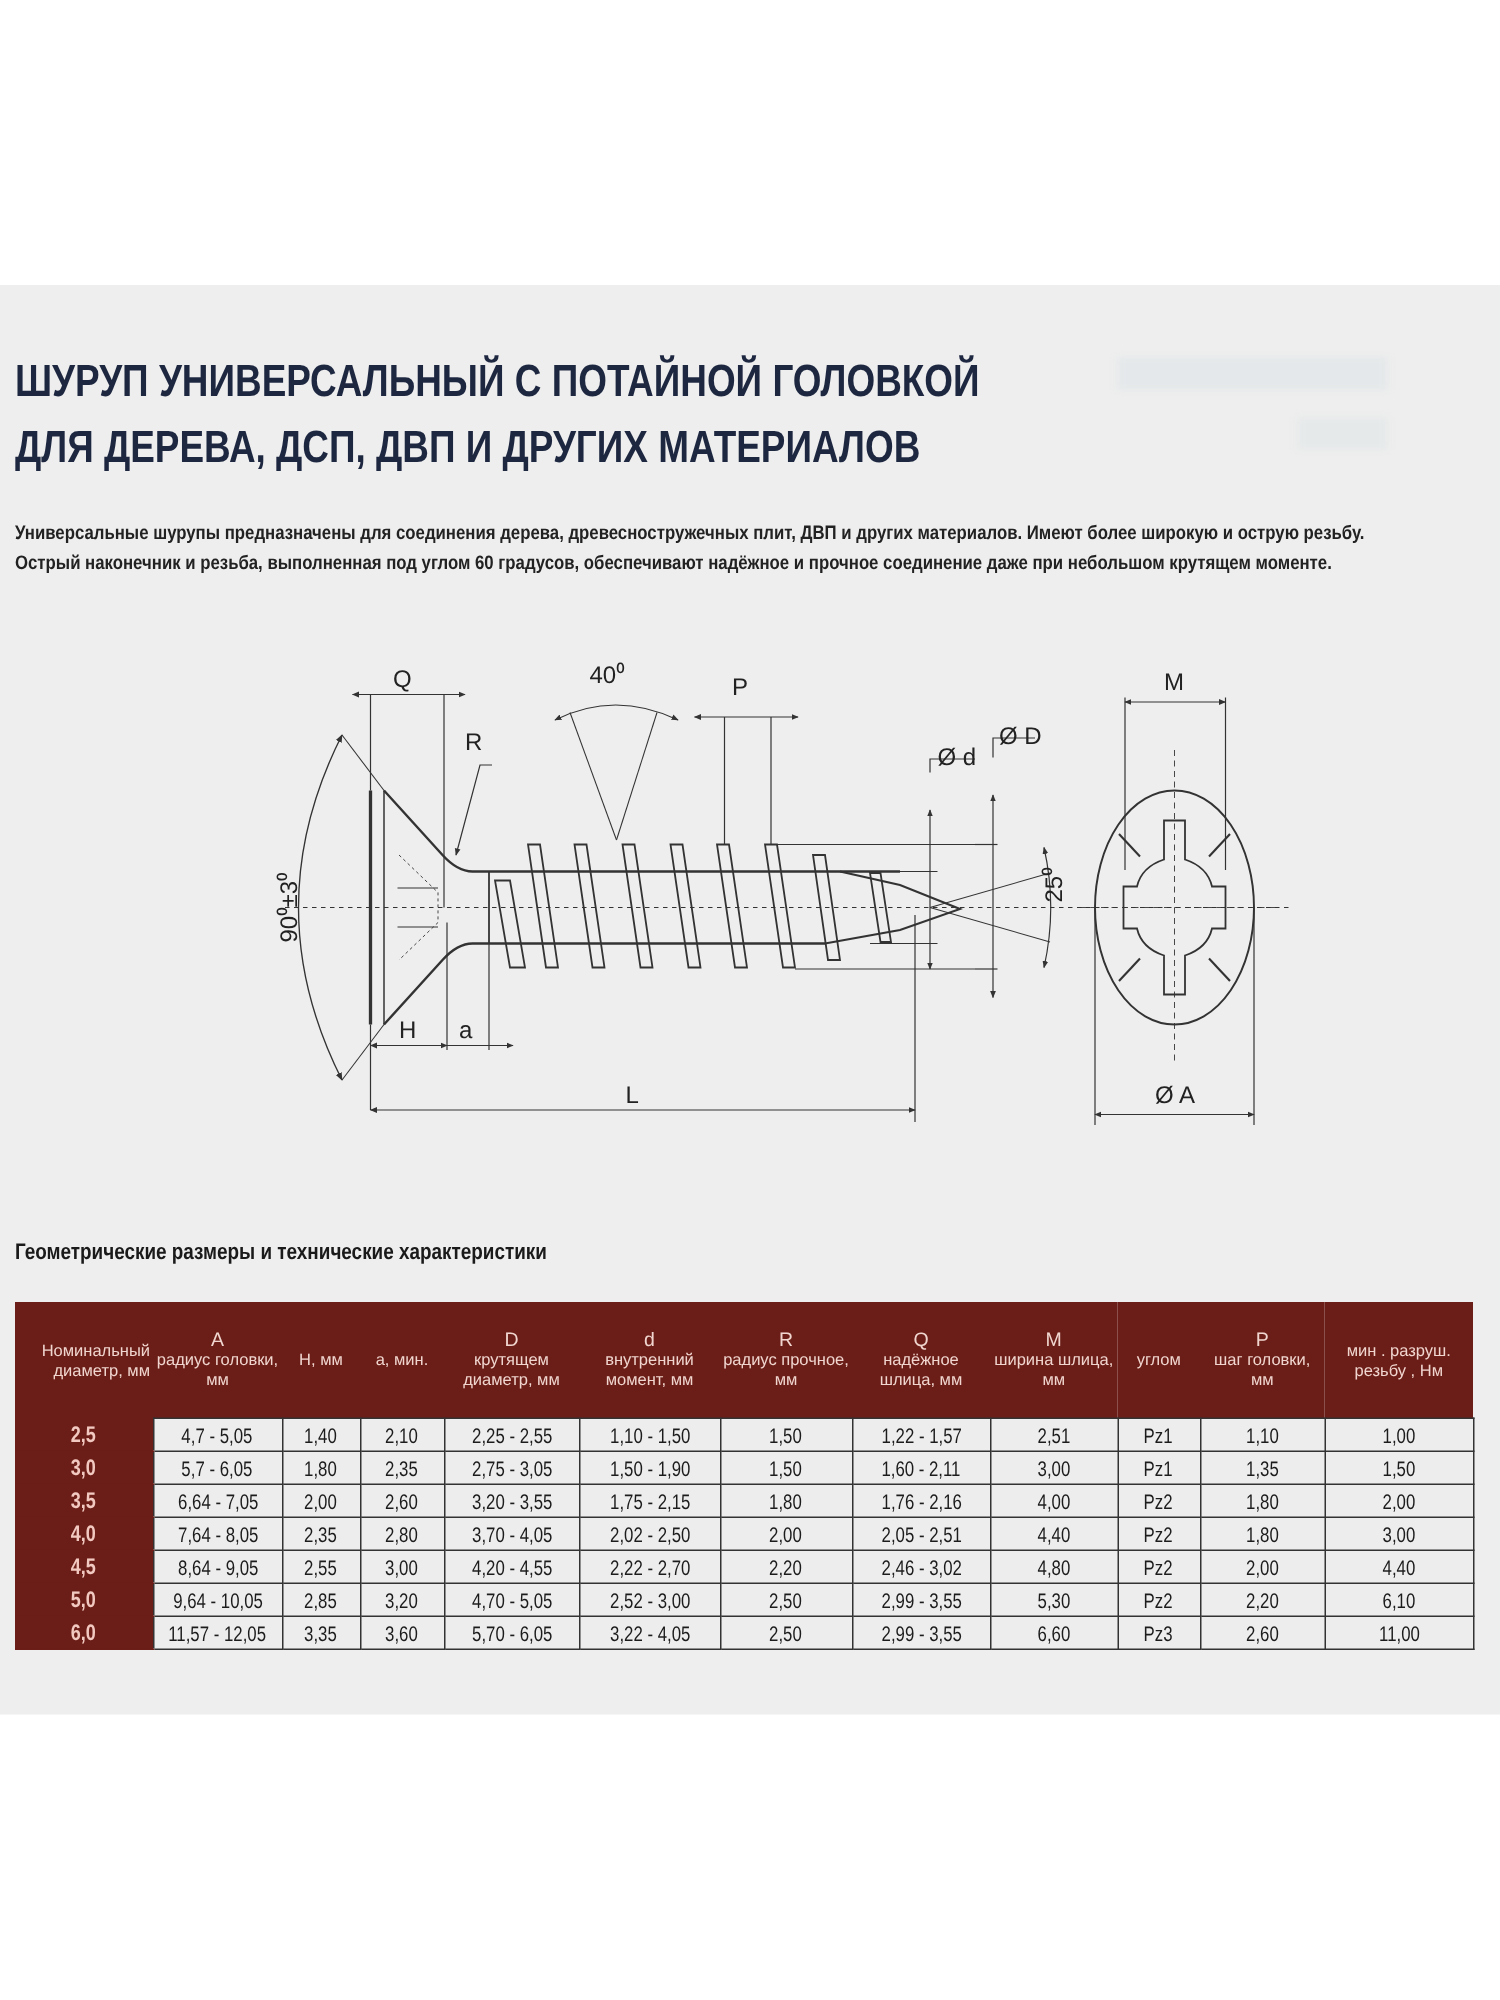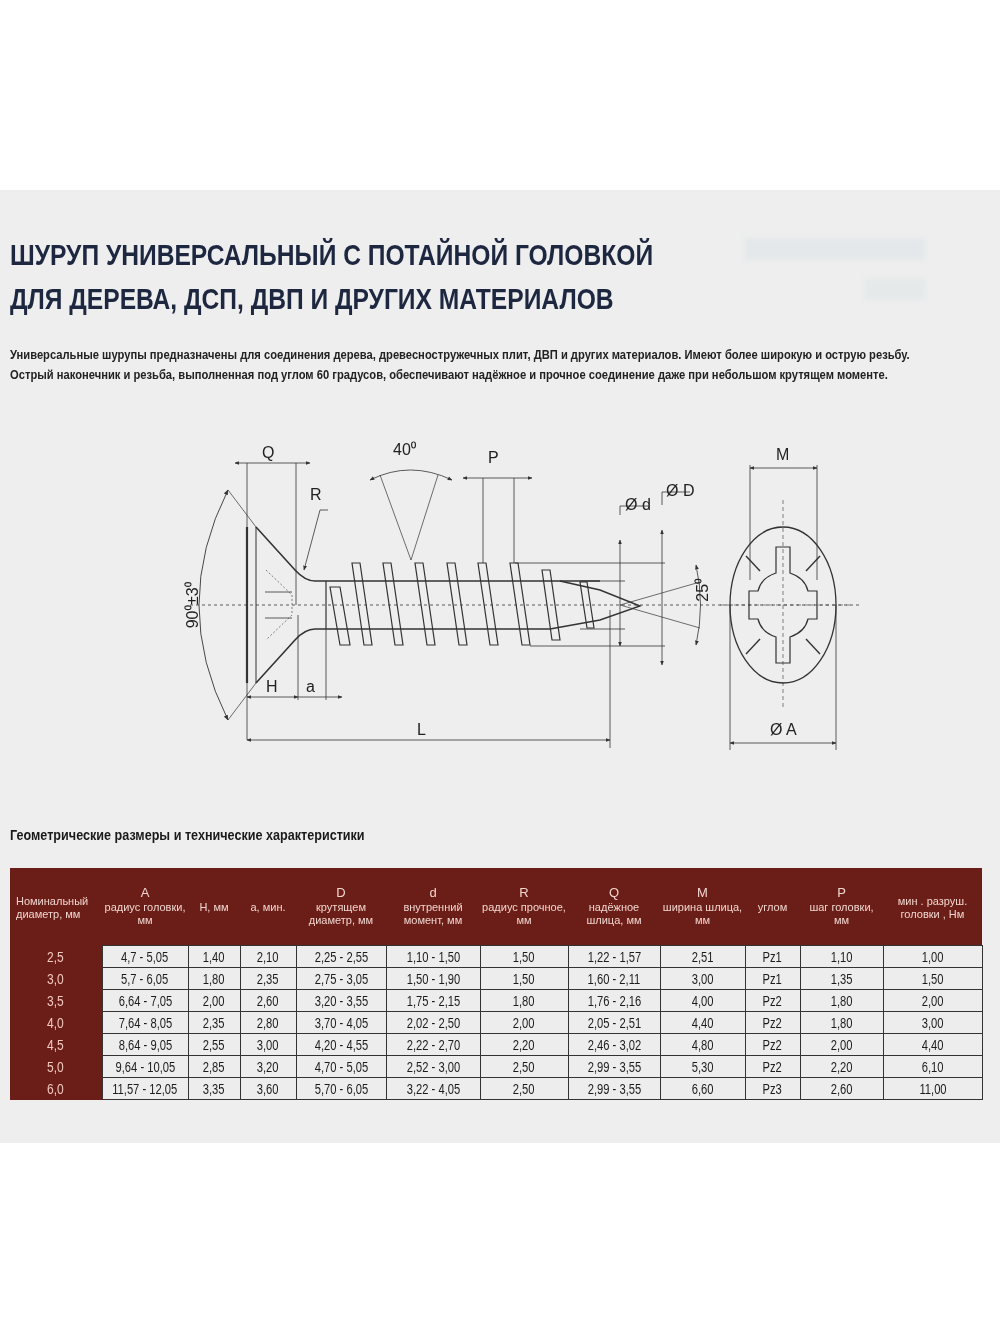--- a/index.html
+++ b/index.html
@@ -9,23 +9,23 @@
   .ghost .g1 { position:absolute; left:0; top:0; width:180px; height:22px; background:#e4e8ea; filter:blur(2px); }
   .ghost .g2 { position:absolute; left:120px; top:40px; width:60px; height:22px; background:#e6e9ea; filter:blur(2px); }
   .title { position:absolute; left:10px; top:233px; margin:0; font-family:"Liberation Sans", sans-serif; font-weight:bold; font-size:30px; line-height:44px; color:#1d2740; transform:scaleX(0.82); transform-origin:left top; white-space:nowrap; letter-spacing:0px; }
   .desc { position:absolute; left:10px; top:345px; font-size:13px; line-height:20px; color:#222; transform:scaleX(0.86); transform-origin:left top; white-space:nowrap; font-weight:bold; }
   .desc p { margin:0; }
   .diagram { position:absolute; left:180px; top:430px; width:700px; height:330px; }
   .subtitle { position:absolute; left:10px; top:826px; font-size:15px; font-weight:bold; color:#1a1a1a; transform:scaleX(0.84); transform-origin:left top; white-space:nowrap; }
   table.spec { position:absolute; left:10px; top:868px; width:972px; border-collapse:collapse; table-layout:fixed; }
   table.spec th { background:#6b1d17; color:#f0d6cf; font-weight:normal; font-size:11px; line-height:13px; padding:2px 2px; vertical-align:middle; text-align:center; height:73px; }
   table.spec th .sym { display:block; font-size:13px; margin-bottom:2px; }
-  table.spec th.left { text-align:left; padding-left:6px; }
+  table.spec th.left { text-align:right; padding-left:6px; }
   table.spec td { background:#ededed; border:1px solid #333; font-size:14px; height:21px; text-align:center; padding:0; color:#1c1c1c; transform-origin:center; }
-  table.spec td.nom { background:#6b1d17; color:#f1c9c0; font-weight:normal; border:none; border-bottom:1px solid #6b1d17; font-size:15px; }
+  table.spec td.nom { background:#6b1d17; color:#f1c9c0; font-weight:bold; border:none; border-bottom:1px solid #6b1d17; font-size:15px; }
   table.spec td span { display:inline-block; transform:scaleX(0.8); }
 </style>
 </head>
 <body>
 
 <div class="sheet"></div>
 <div class="ghost">
     <div class="g1"></div>
     <div class="g2"></div>
   </div>
@@ -178,21 +178,21 @@
       <th><span class="sym">A</span><span>радиус головки, мм</span></th>
       <th><span class="sym"></span><span>H, мм</span></th>
       <th><span class="sym"></span><span>a, мин.</span></th>
       <th><span class="sym">D</span><span>крутящем диаметр, мм</span></th>
       <th><span class="sym">d</span><span>внутренний момент, мм</span></th>
       <th><span class="sym">R</span><span>радиус прочное, мм</span></th>
       <th><span class="sym">Q</span><span>надёжное шлица, мм</span></th>
       <th><span class="sym">M</span><span>ширина шлица, мм</span></th>
       <th><span class="sym"></span><span>углом</span></th>
       <th><span class="sym">P</span><span>шаг головки, мм</span></th>
-      <th><span class="sym"></span><span>мин . разруш. головки , Нм</span></th>
+      <th><span class="sym"></span><span>мин . разруш. резьбу , Нм</span></th>
     </tr>
   </thead>
   <tbody id="tbody">
       <tr>
         <td class="nom"><span>2,5</span></td>
         <td><span>4,7 - 5,05</span></td>
         <td><span>1,40</span></td>
         <td><span>2,10</span></td>
         <td><span>2,25 - 2,55</span></td>
         <td><span>1,10 - 1,50</span></td>

